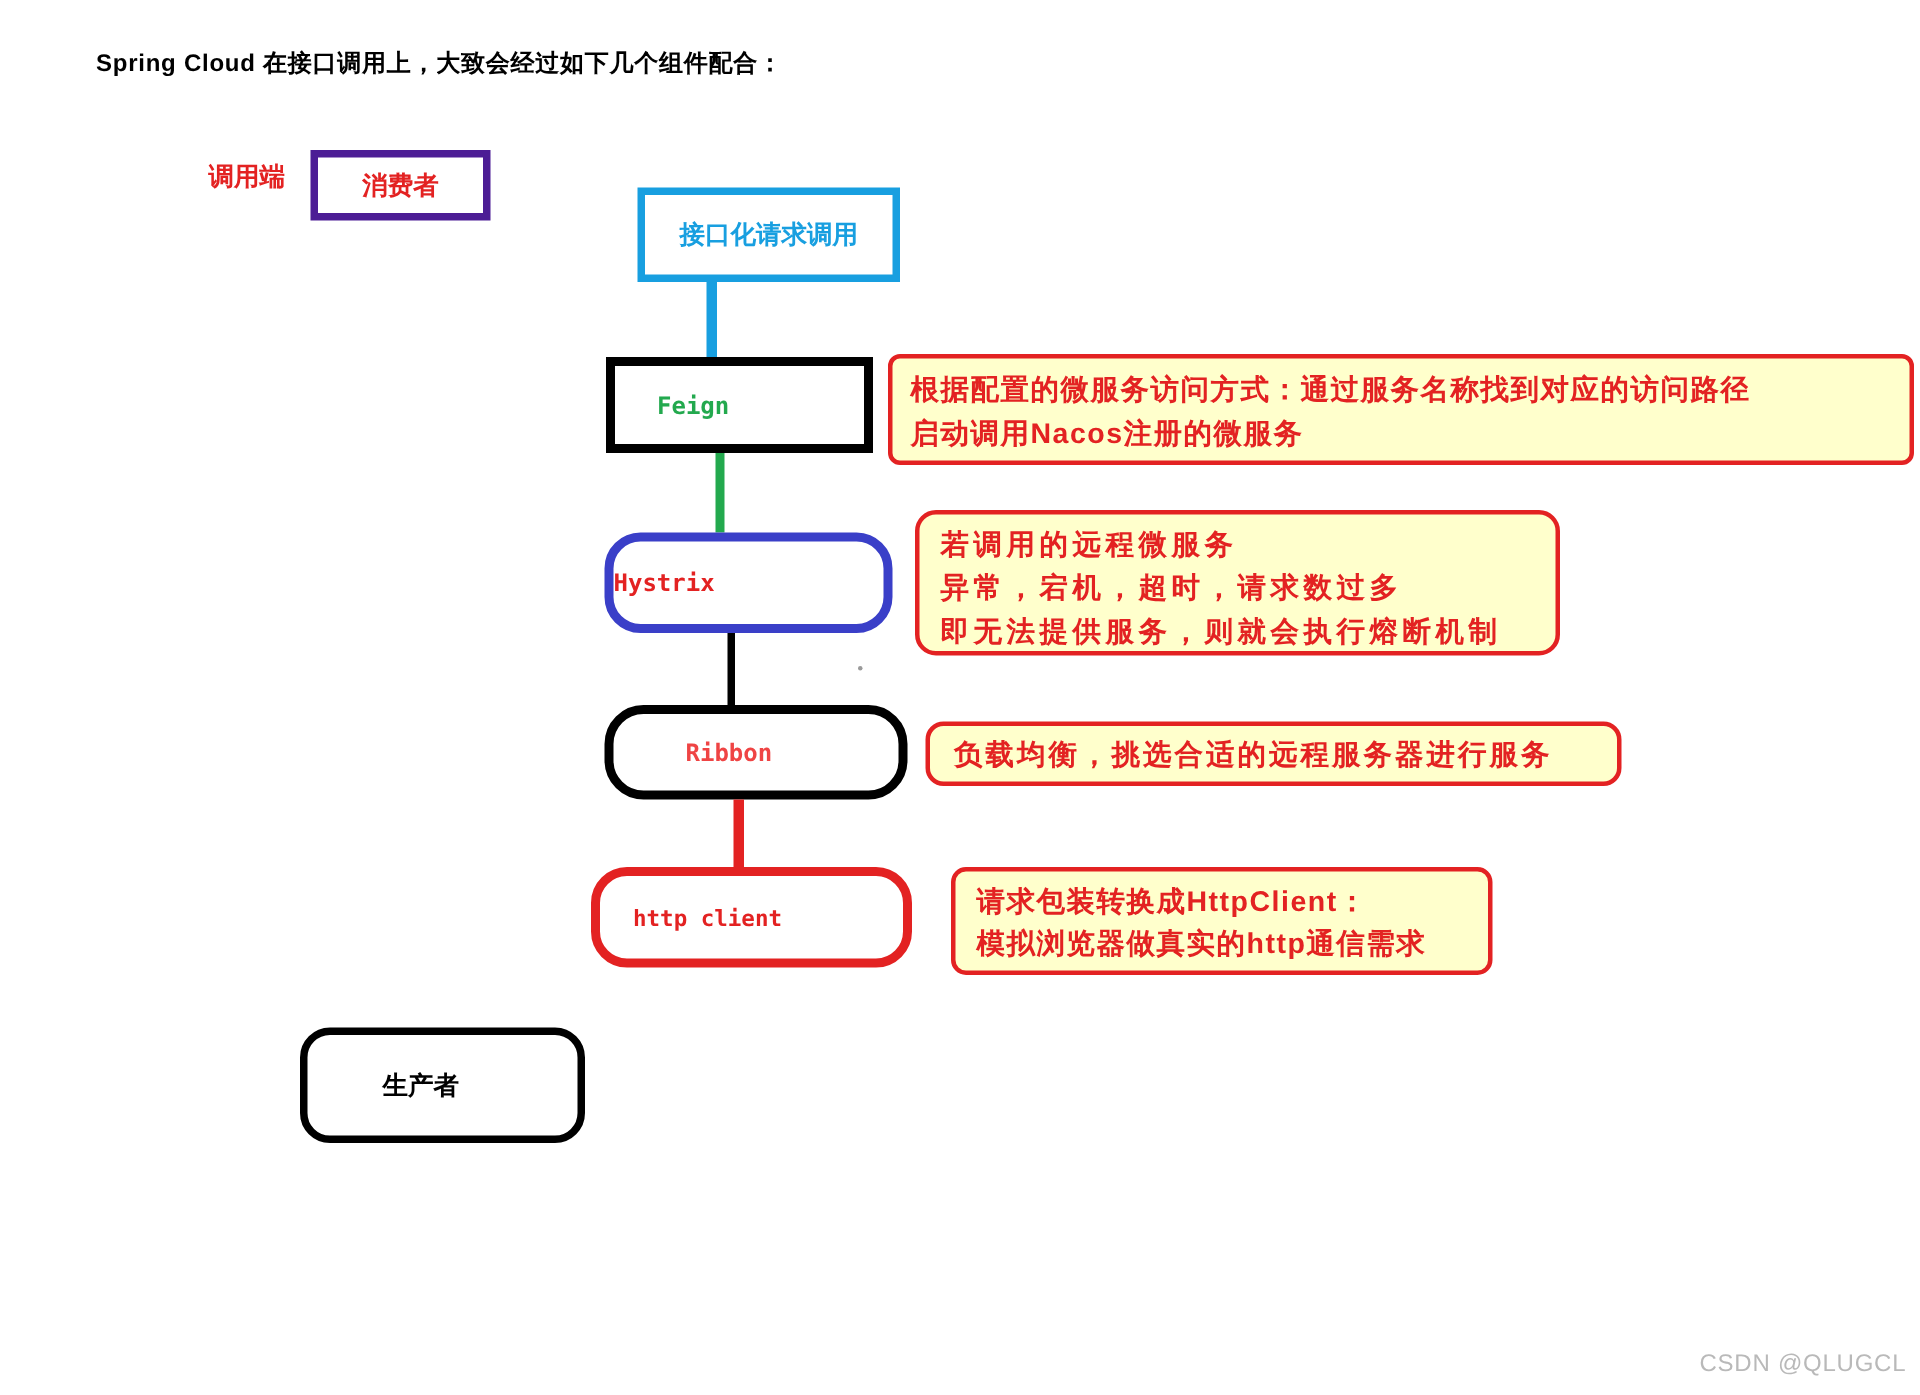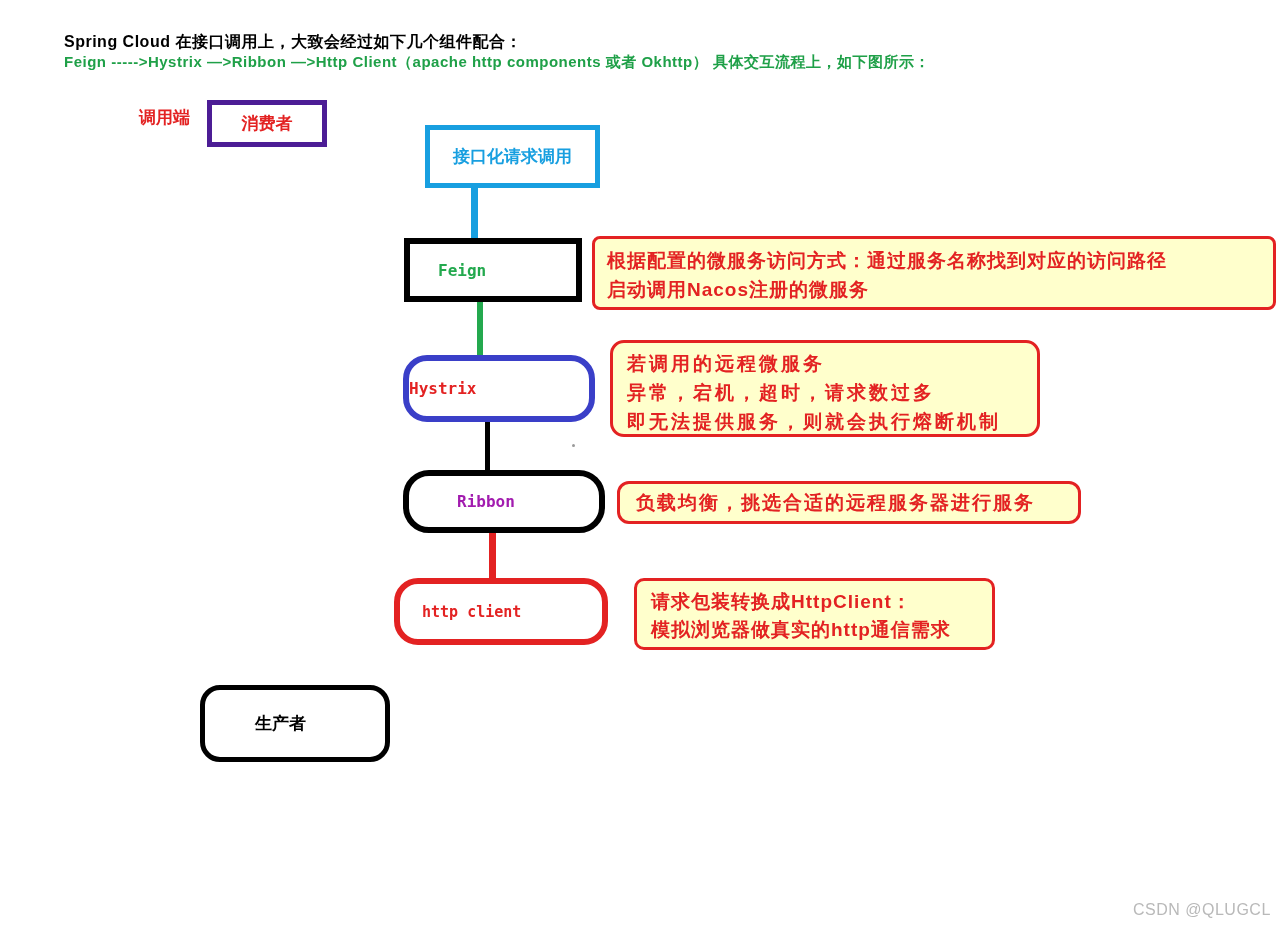--- a/index.html
+++ b/index.html
@@ -13,21 +13,21 @@
   .title-line1{left:64px;top:32px;font-size:16px;font-weight:bold;color:#000000;letter-spacing:0.5px;white-space:nowrap;}
   .title-line2{left:64px;top:53px;font-size:15px;font-weight:bold;color:#1fa048;letter-spacing:0.5px;white-space:nowrap;}
   
   .caller-label{left:139px;top:106px;font-size:17px;font-weight:bold;color:#e32222;}
   
   .node{box-sizing:border-box;display:flex;align-items:center;background:#ffffff;font-weight:bold;}
   .consumer-box{left:207px;top:100px;width:120px;height:47px;border:5px solid #4c1d95;color:#e32222;font-size:17px;justify-content:center;}
   .interface-box{left:402px;top:125px;width:175px;height:63px;border:5px solid #189fe0;color:#189fe0;font-size:17px;justify-content:center;align-items:flex-start;padding-top:15px;margin-left:23px;}
   .feign-box{left:404px;top:238px;width:178px;height:64px;border:6px solid #000000;color:#23a94e;font-size:16px;font-family:"DejaVu Sans Mono","Liberation Mono",monospace;padding-left:28px;}
   .hystrix-box{left:403px;top:355px;width:192px;height:67px;border:6px solid #3a3fc8;border-radius:24px;color:#e32222;font-size:16px;font-family:"DejaVu Sans Mono","Liberation Mono",monospace;}
-  .ribbon-box{left:403px;top:470px;width:202px;height:63px;border:6px solid #000000;border-radius:26px;color:#a21caf;font-size:16px;font-family:"DejaVu Sans Mono","Liberation Mono",monospace;padding-left:48px;}
+  .ribbon-box{left:403px;top:470px;width:202px;height:63px;border:6px solid #000000;border-radius:26px;color:#ef4444;font-size:16px;font-family:"DejaVu Sans Mono","Liberation Mono",monospace;padding-left:48px;}
   .httpclient-box{left:394px;top:578px;width:214px;height:67px;border:6px solid #e32222;border-radius:24px;color:#e32222;font-size:15px;font-family:"DejaVu Sans Mono","Liberation Mono",monospace;padding-left:22px;}
   .producer-box{left:200px;top:685px;width:190px;height:77px;border:5px solid #000000;border-radius:20px;color:#000000;font-size:17px;padding-left:50px;}
   
   .conn{position:absolute;}
   .conn-blue{left:471px;top:187px;width:7px;height:51px;background:#189fe0;}
   .conn-green{left:477px;top:302px;width:6px;height:53px;background:#23a94e;}
   .conn-black{left:485px;top:422px;width:5px;height:48px;background:#000000;}
   .conn-red{left:489px;top:533px;width:7px;height:45px;background:#e32222;}
   .stray-dot{left:572px;top:444px;width:3px;height:3px;background:#9a9a9a;border-radius:50%;}
   
@@ -39,21 +39,20 @@
   .callout .line{white-space:nowrap;}
   
   .watermark{left:1133px;top:901px;font-size:16px;color:#b9b9b9;letter-spacing:0.5px;}
 </style>
 </head>
 <body>
 
 <div id="canvas">
 
   <div class="abs title-line1">Spring Cloud 在接口调用上，大致会经过如下几个组件配合：</div>
-  <div class="abs title-line2">Feign -----&gt;Hystrix —&gt;Ribbon —&gt;Http Client（apache http components 或者 Okhttp） 具体交互流程上，如下图所示：</div>
 
   <div class="abs caller-label">调用端</div>
 
   <div class="abs node consumer-box">
     <span>消费者</span>
   </div>
 
   <div class="abs node interface-box">
     <span>接口化请求调用</span>
   </div>

